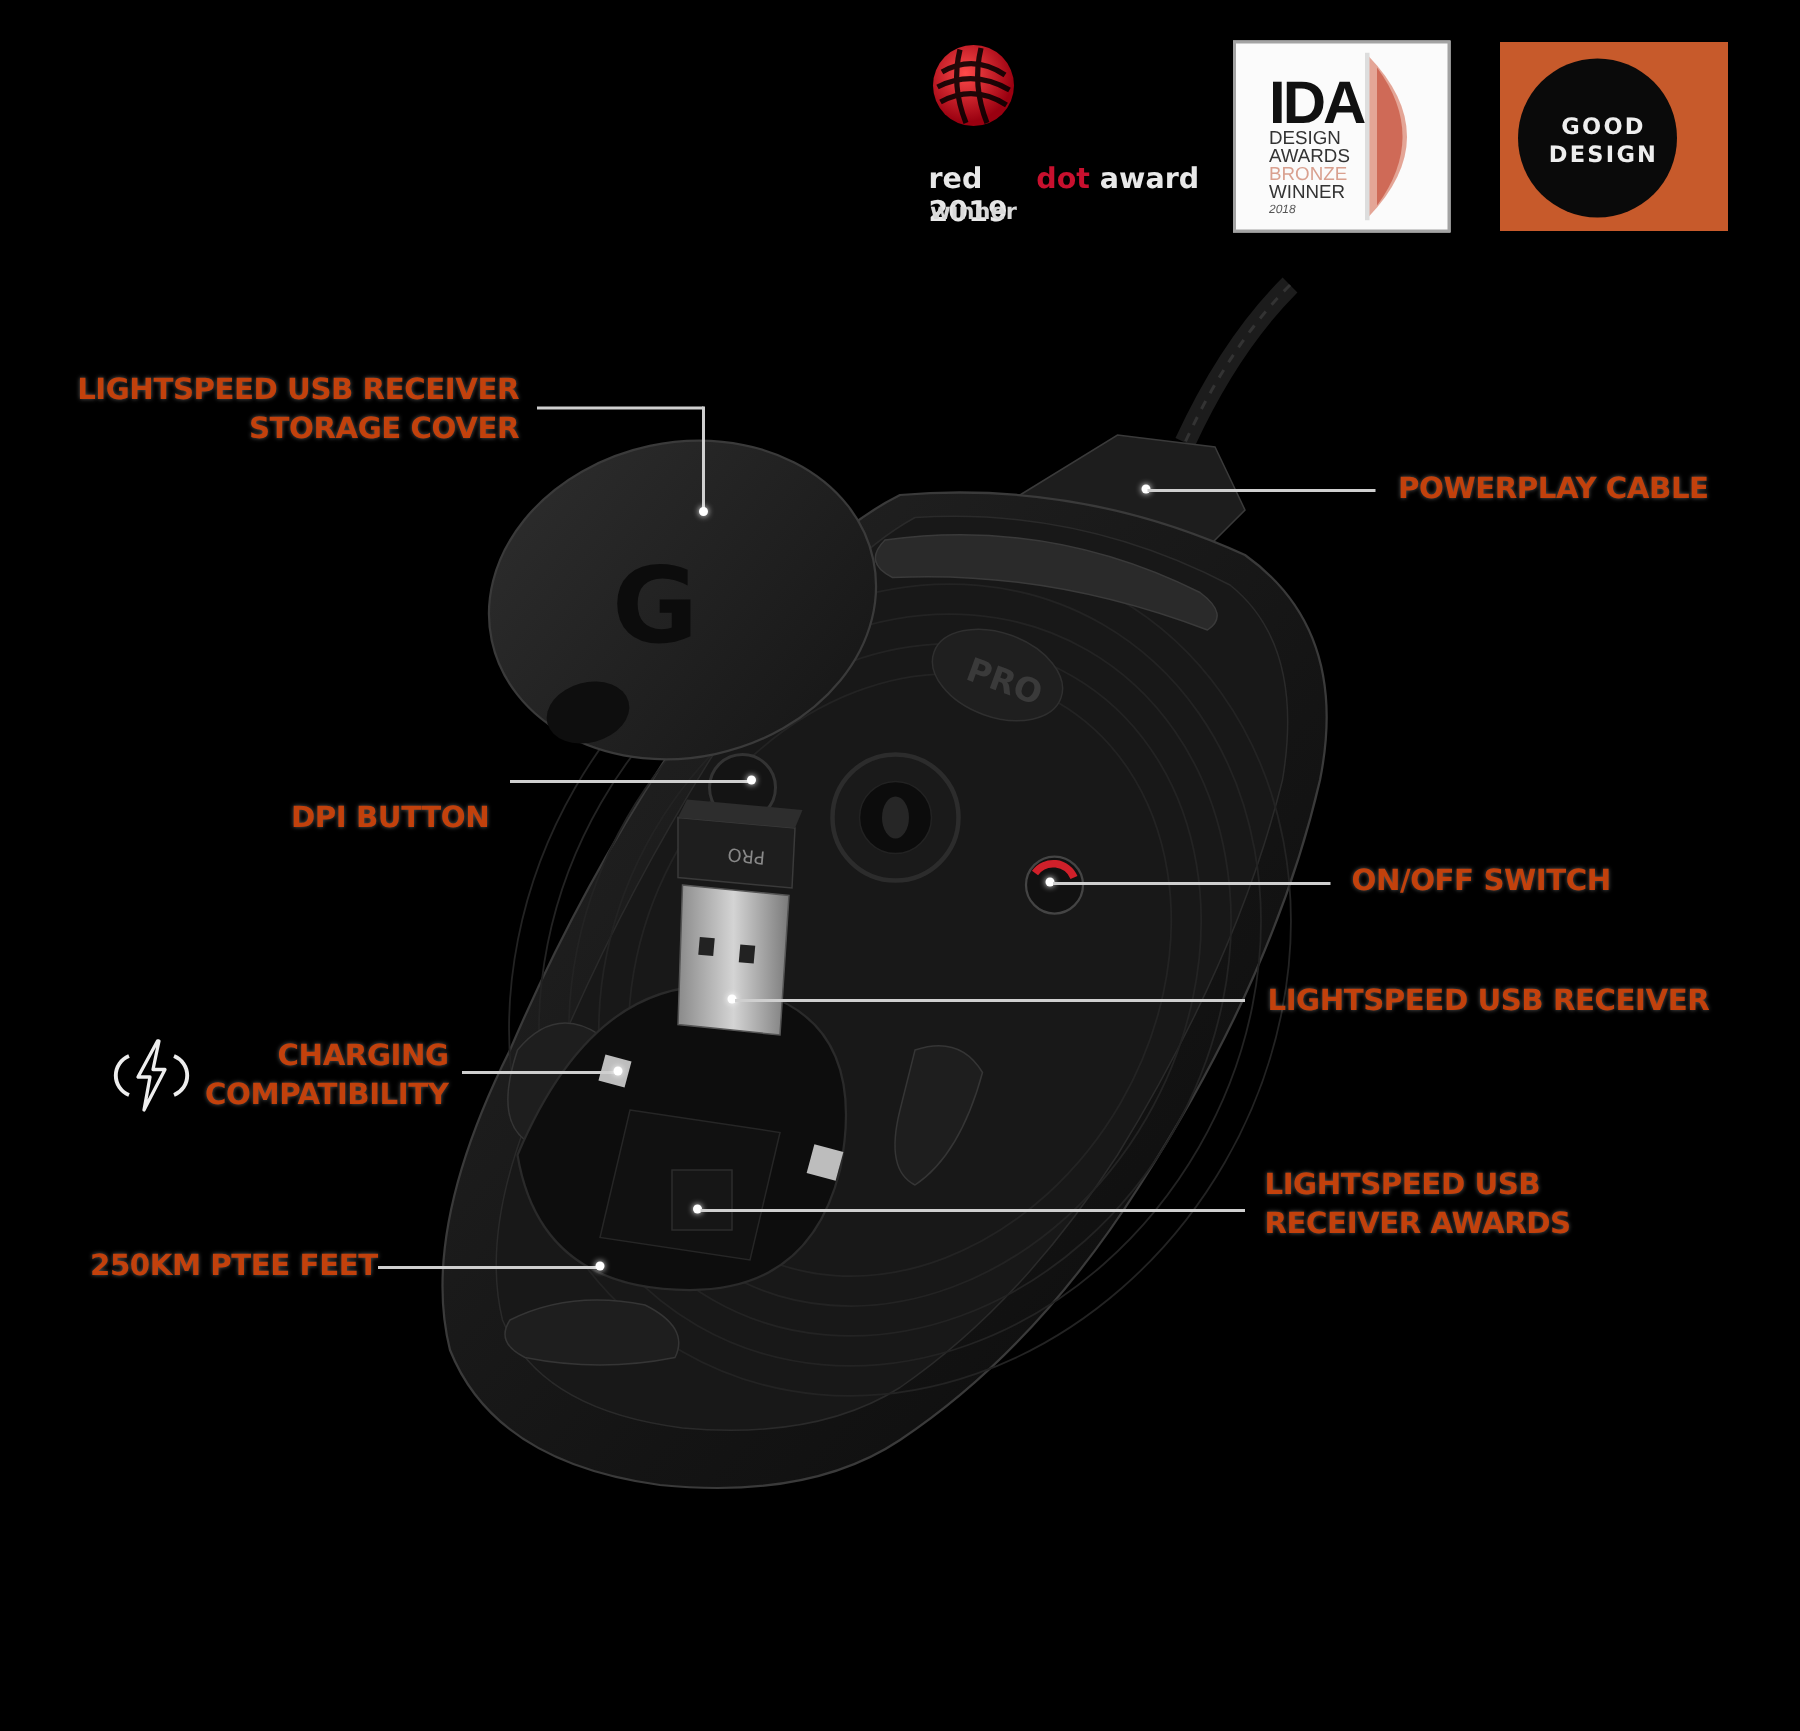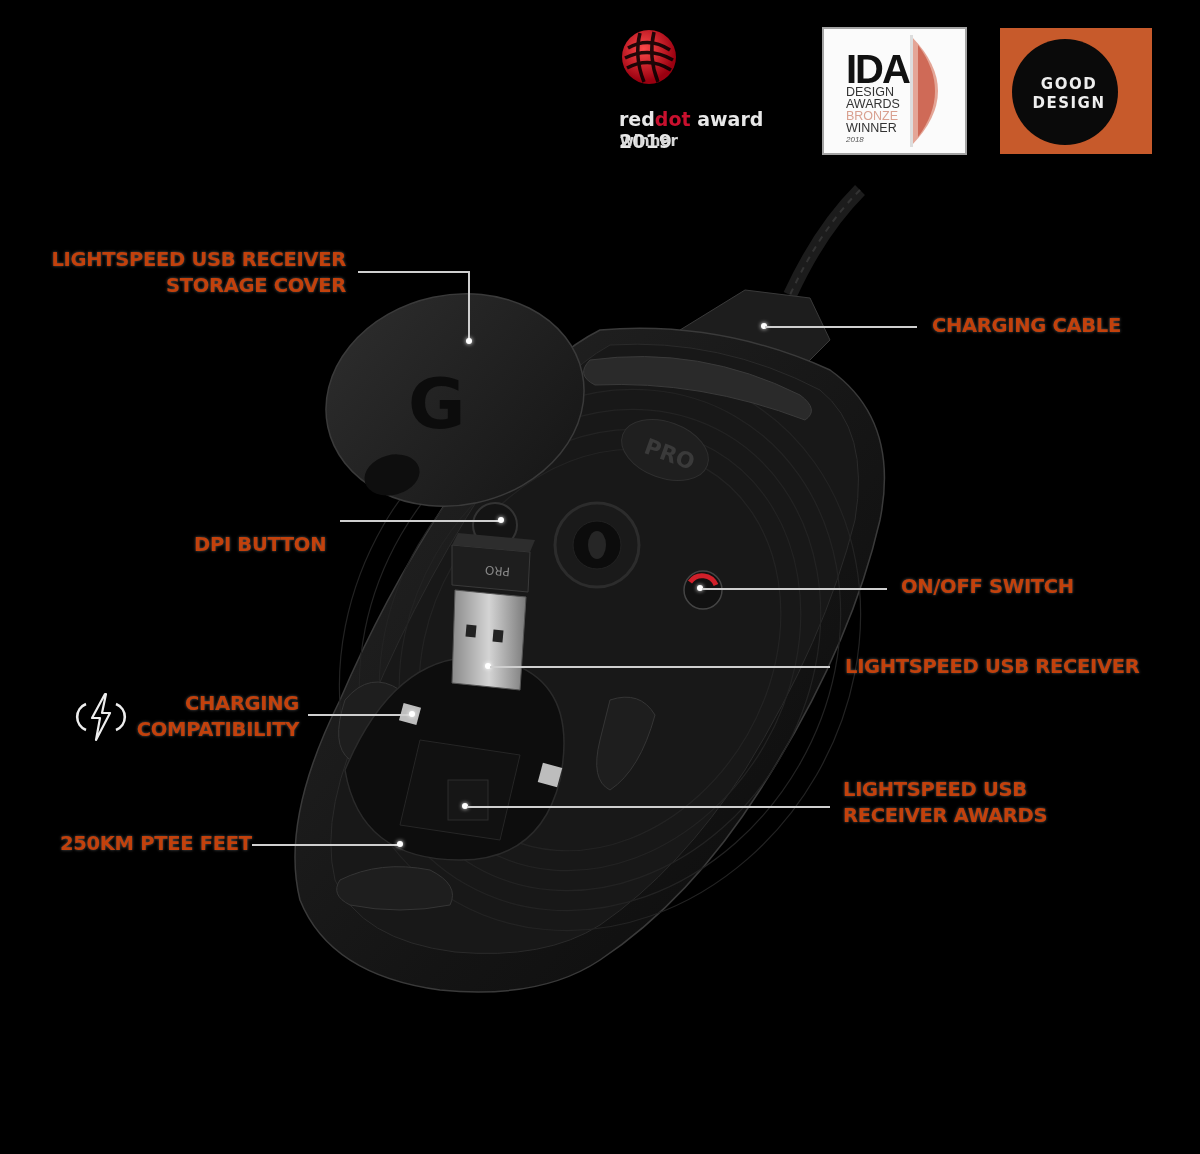--- a/index.html
+++ b/index.html
@@ -5,21 +5,21 @@
   html,body{margin:0;padding:0;background:#000;}
   body{width:1200px;height:1154px;position:relative;overflow:hidden;font-family:"DejaVu Sans",sans-serif;color:#f2f2f2;}
   .abs{position:absolute;}
   .label{position:absolute;font-weight:bold;font-size:19.5px;letter-spacing:-0.3px;line-height:26px;color:#c2410c;white-space:nowrap;text-shadow:0 0 3px rgba(255,255,255,0.35);}
   .label.right{text-align:right;}
   .line{position:absolute;background:#cfcfcf;height:1.6px;}
   .vline{position:absolute;background:#cfcfcf;width:1.6px;}
   .dot{position:absolute;width:6px;height:6px;border-radius:50%;background:#fff;box-shadow:0 0 4px #fff;}
   
   .reddot-text{font-family:"DejaVu Sans",sans-serif;font-size:19px;color:#e8e8e8;font-weight:bold;}
-  .reddot-text .red{color:#c8102e;}
+  .reddot-text .red{color:#c8102e;padding-left:36px;}
   .reddot-winner{font-size:15px;color:#d8d8d8;font-weight:bold;}
   .ida{background:#fbfbfb;border:2px solid #a3a3a3;box-sizing:border-box;}
   .ida-big{font-family:"Liberation Sans",sans-serif;font-weight:bold;font-size:40px;letter-spacing:-2px;color:#111;line-height:36px;}
   .ida-small{font-family:"Liberation Sans",sans-serif;font-size:12.5px;line-height:11.5px;color:#333;}
   .ida-small.bronze{color:#d9a08f;}
   .ida-year{font-family:"Liberation Sans",sans-serif;font-size:8px;color:#555;font-style:italic;}
   .gd{background:#c75a2b;}
   .gd-circle{background:#0a0a0a;border-radius:50%;}
   .gd-text{font-family:"DejaVu Sans",sans-serif;font-weight:bold;font-size:15px;letter-spacing:1.5px;line-height:19px;color:#eee;text-align:center;}
 </style>
@@ -150,21 +150,21 @@
 <div class="label right" style="left:40px;top:247px;width:306px;">
   <div>LIGHTSPEED USB RECEIVER</div>
   <div>STORAGE COVER</div>
 </div>
 <div class="line" style="left:358px;top:271px;width:111px;"></div>
 <div class="vline" style="left:468px;top:271px;height:70px;"></div>
 <div class="dot" style="left:466px;top:338px;"></div>
 
 <div class="dot" style="left:761px;top:323px;"></div>
 <div class="line" style="left:765px;top:326px;width:152px;"></div>
-<div class="label" style="left:932px;top:313px;">CHARGING CABLE</div>
+<div class="label" style="left:932px;top:313px;">POWERPLAY CABLE</div>
 
 <div class="label" style="left:194px;top:507px;margin-top:25px;">DPI BUTTON</div>
 <div class="line" style="left:340px;top:520px;width:160px;"></div>
 <div class="dot" style="left:498px;top:517px;"></div>
 
 <div class="dot" style="left:697px;top:585px;"></div>
 <div class="line" style="left:702px;top:588px;width:185px;"></div>
 <div class="label" style="left:901px;top:574px;">ON/OFF SWITCH</div>
 
 <div class="dot" style="left:485px;top:663px;"></div>

